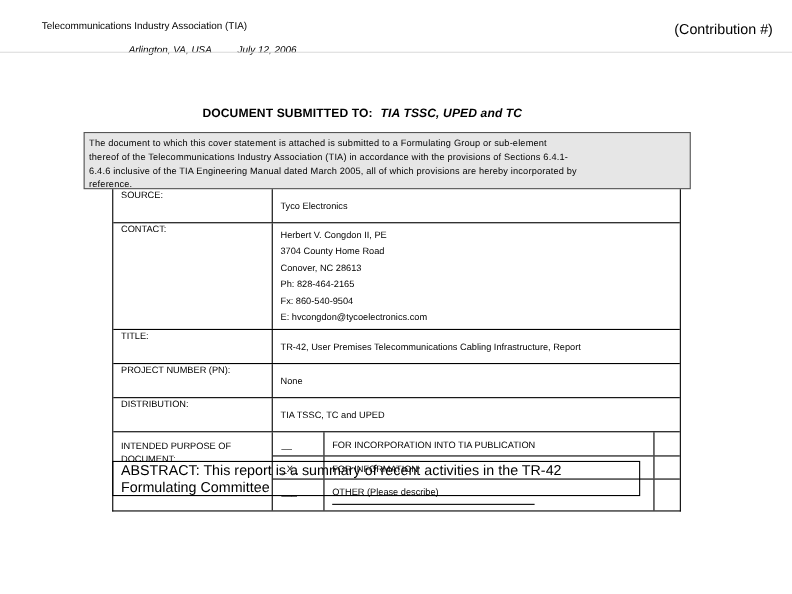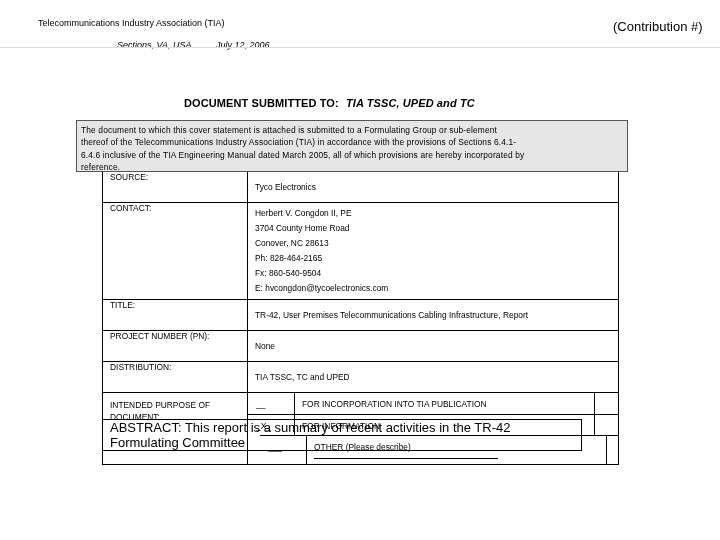--- a/index.html
+++ b/index.html
@@ -39,21 +39,21 @@
     .abstract {
       left: 102px; top: 419px; width: 480px; height: 32px; border: 1px solid #000; box-sizing: border-box;
       padding: 0 7px; font-size: 13px;
     }
   </style>
 </head>
 <body>
 
 <div class="abs hdr-left">Telecommunications Industry Association (TIA)</div>
 <div class="abs hdr-right">(Contribution #)</div>
-<div class="abs hdr-sub" style="left:117px;">Sections, VA, USA</div>
+<div class="abs hdr-sub" style="left:117px;">Arlington, VA, USA</div>
 <div class="abs hdr-sub" style="left:216px;">July 12, 2006</div>
 <div class="abs hdr-rule"></div>
 
 <div class="abs submitted">
   <span>DOCUMENT SUBMITTED TO:</span>
   <span class="to">TIA TSSC, UPED and TC</span>
 </div>
 
 <div class="abs notice">
   <div>The document to which this cover statement is attached is submitted to a Formulating Group or sub-element</div>
@@ -96,21 +96,21 @@
       <div class="prow" style="height:21px;">
         <div class="pchk">__</div>
         <div class="ptext">FOR INCORPORATION INTO TIA PUBLICATION</div>
         <div class="pend"></div>
       </div>
       <div class="prow" style="height:20px;">
         <div class="pchk">_X_</div>
         <div class="ptext">FOR INFORMATION</div>
         <div class="pend"></div>
       </div>
-      <div class="prow" style="height:28px;margin-left:12px;">
+      <div class="prow" style="height:28px;">
         <div class="pchk">___</div>
         <div class="ptext">
           <div>OTHER (Please describe)</div>
           <div class="underline-line"></div>
         </div>
         <div class="pend"></div>
       </div>
     </div>
   </div>
 </div>

